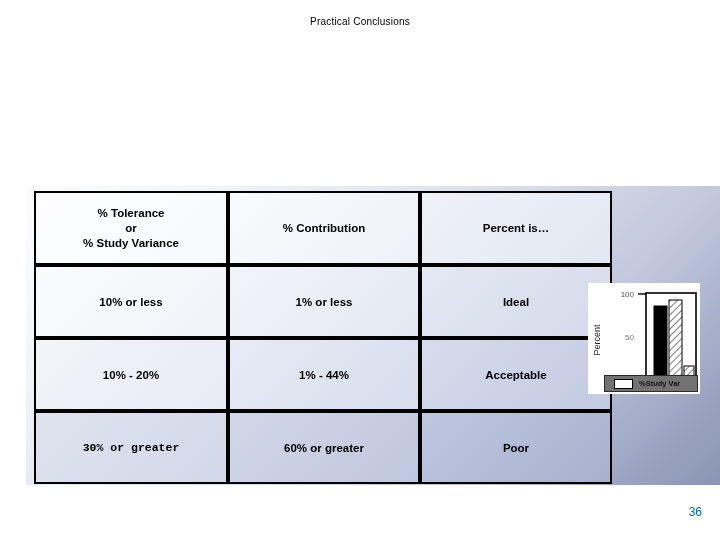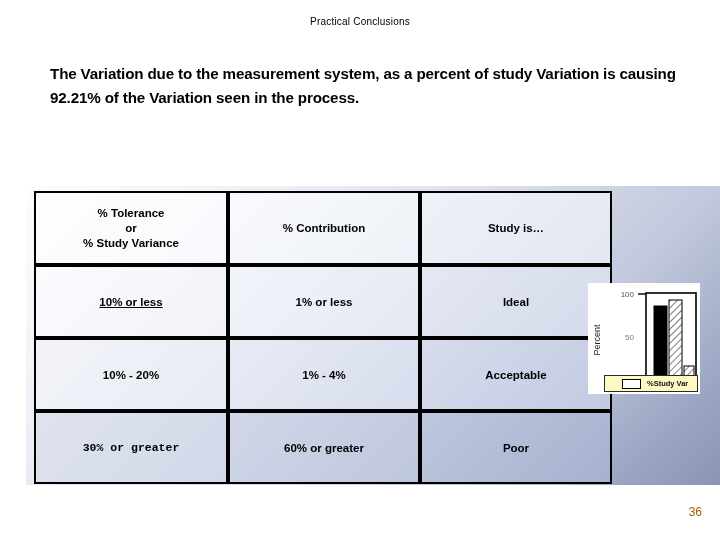--- a/index.html
+++ b/index.html
@@ -86,21 +86,21 @@
   .col-c { width: 180px; }
 
   .hdr-row td { height: 58px; line-height: 15px; }
   .data-row td { height: 57px; }
 
   
   .g-r0c0 { background: linear-gradient(135deg,#fefeff 0%, #f7f9fc 100%); }
   .g-r0c1 { background: linear-gradient(135deg,#f8fafd 0%, #eef1f7 100%); }
   .g-r0c2 { background: linear-gradient(135deg,#eef1f7 0%, #e2e7f1 100%); }
 
-  .g-r1c0 { background: linear-gradient(135deg,#fafbfd 0%, #f1f3f9 100%); text-decoration: underline; }
+  .g-r1c0 { background: linear-gradient(135deg,#fafbfd 0%, #f1f3f9 100%); }
   .g-r1c1 { background: linear-gradient(135deg,#f1f4f9 0%, #e4e8f2 100%); }
   .g-r1c2 { background: linear-gradient(135deg,#e4e8f2 0%, #d3daea 100%); }
 
   .g-r2c0 { background: linear-gradient(135deg,#f2f4f9 0%, #e8ebf4 100%); margin-left: 24px; }
   .g-r2c1 { background: linear-gradient(135deg,#e7ebf4 0%, #d7dded 100%); }
   .g-r2c2 { background: linear-gradient(135deg,#d6dcec 0%, #c2cae1 100%); }
 
   .g-r3c0 { background: linear-gradient(135deg,#e9ecf5 0%, #dee3ef 100%); }
   .g-r3c1 { background: linear-gradient(135deg,#dde2ef 0%, #ccd3e7 100%); }
   .g-r3c2 { background: linear-gradient(135deg,#cbd2e6 0%, #b4bed9 100%); }
@@ -122,26 +122,26 @@
     margin-top: 28px;
   }
   #chart-svg { display: block; }
 
   #chart-legend {
     position: absolute;
     left: 604px;
     top: 375px;
     width: 94px;
     height: 17px;
-    background: #fef9c3;
+    background: #737373;
     border: 1px solid #2a2a2a;
     display: flex;
     align-items: center;
     gap: 6px;
-    padding: 0 17px;
+    padding: 0 9px;
     box-sizing: border-box;
   }
   #legend-swatch {
     width: 17px;
     height: 8px;
     border: 1.5px solid #000000;
     background: #ffffff;
     flex: none;
   }
   #legend-label {
@@ -150,55 +150,54 @@
     color: #111111;
     white-space: nowrap;
   }
 
   
   #page-number {
     position: absolute;
     right: 18px;
     top: 505px;
     font-size: 12px;
-    color: #a16207;
+    color: #0369a1;
   }
 </style>
 </head>
 <body>
 
 <div id="slide-title">Practical Conclusions</div>
 
 <div id="body-text">
-  <div class="para" id="para-1">The Variation due to the measurement system, as a percent of study Variation is causing 92.21% of the Variation seen in the process.</div>
 </div>
 
 <div id="table-panel"></div>
 
 <table id="comparison-table">
   <tbody>
     <tr class="hdr-row">
       <td class="col-a g-r0c0">
         <span class="hdr-line">%  Tolerance</span>
         <span class="hdr-line">or</span>
         <span class="hdr-line">%  Study Variance</span>
       </td>
       <td class="col-b g-r0c1">%  Contribution</td>
-      <td class="col-c g-r0c2">Study is…</td>
+      <td class="col-c g-r0c2">Percent is…</td>
     </tr>
 
     <tr class="data-row">
       <td class="col-a g-r1c0">10% or less</td>
       <td class="col-b g-r1c1">1% or less</td>
       <td class="col-c g-r1c2">Ideal</td>
     </tr>
 
     <tr class="data-row">
       <td class="col-a g-r2c0">10%  - 20%</td>
-      <td class="col-b g-r2c1">1%  - 4%</td>
+      <td class="col-b g-r2c1">1%  - 44%</td>
       <td class="col-c g-r2c2">Acceptable</td>
     </tr>
 
 
     <tr class="data-row">
       <td class="col-a g-r4c0">30%  or greater</td>
       <td class="col-b g-r4c1">60%  or greater</td>
       <td class="col-c g-r4c2">Poor</td>
     </tr>
   </tbody>

